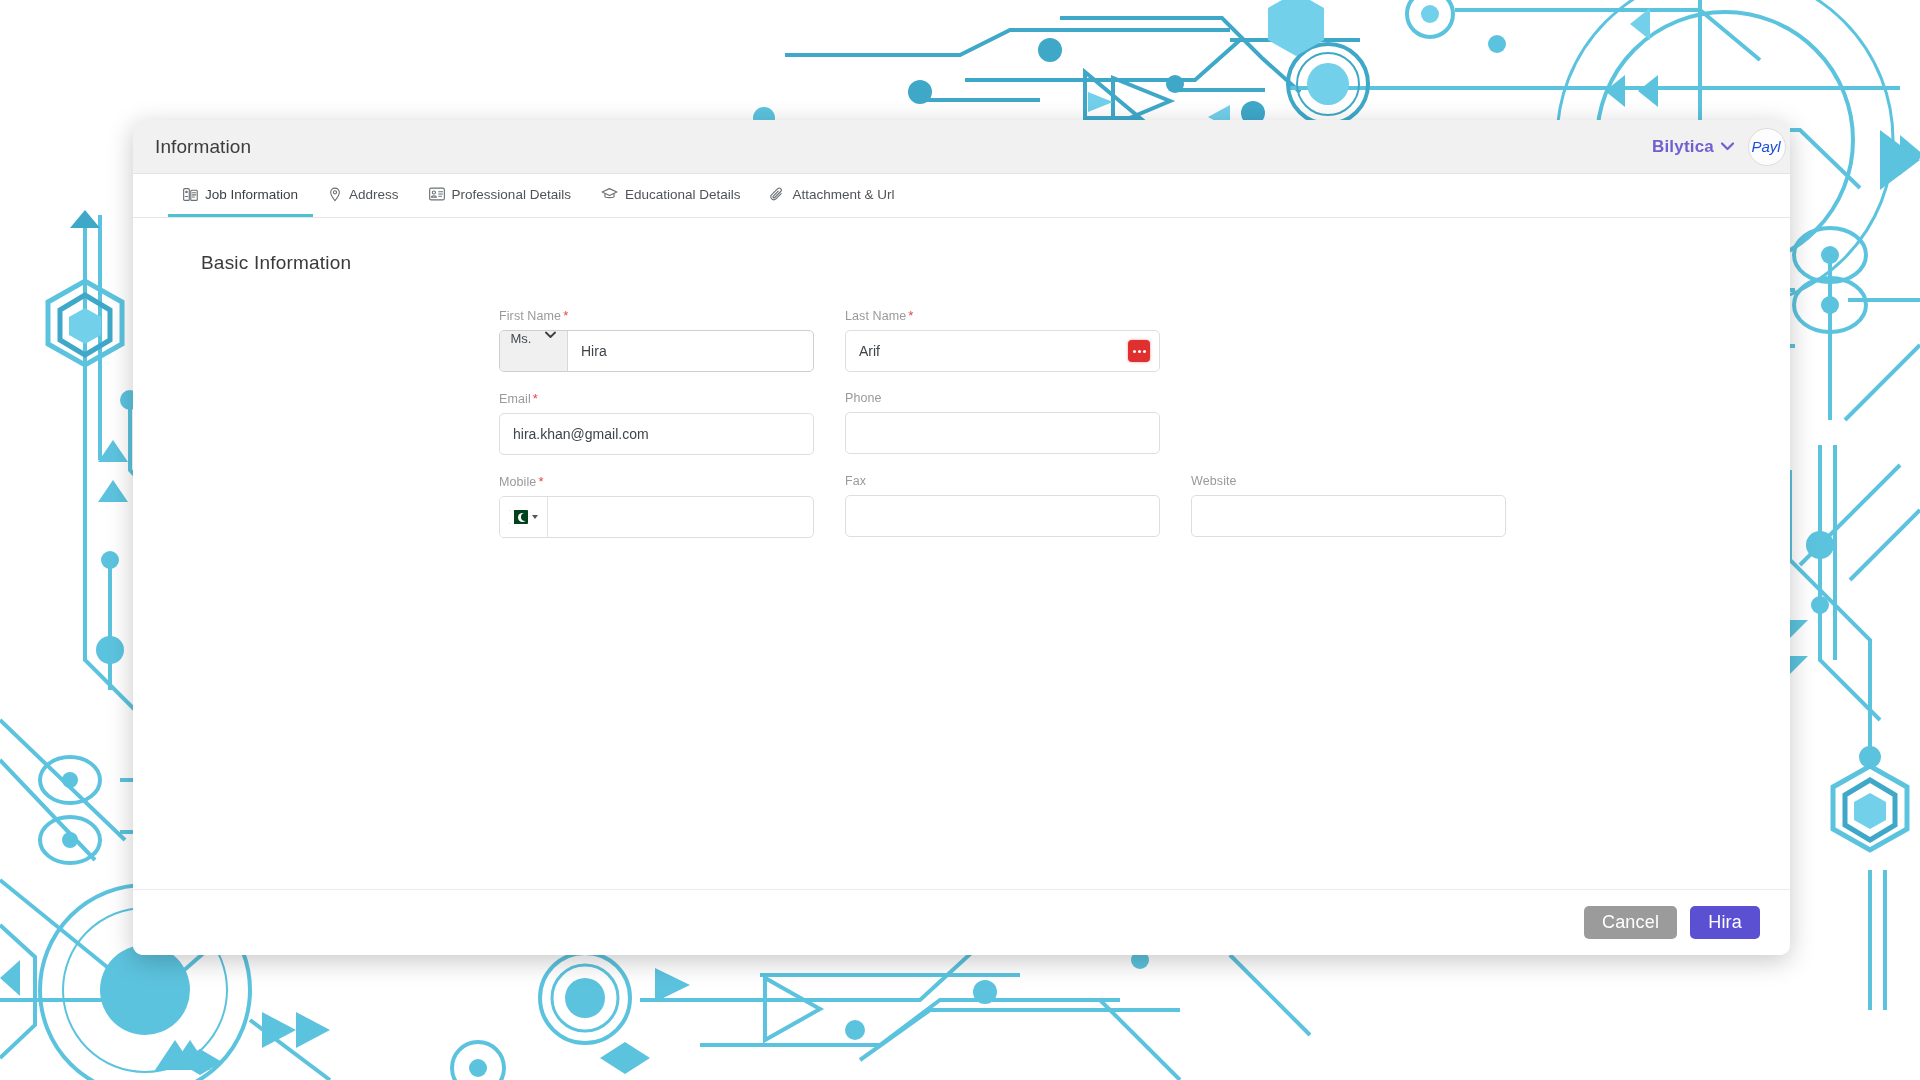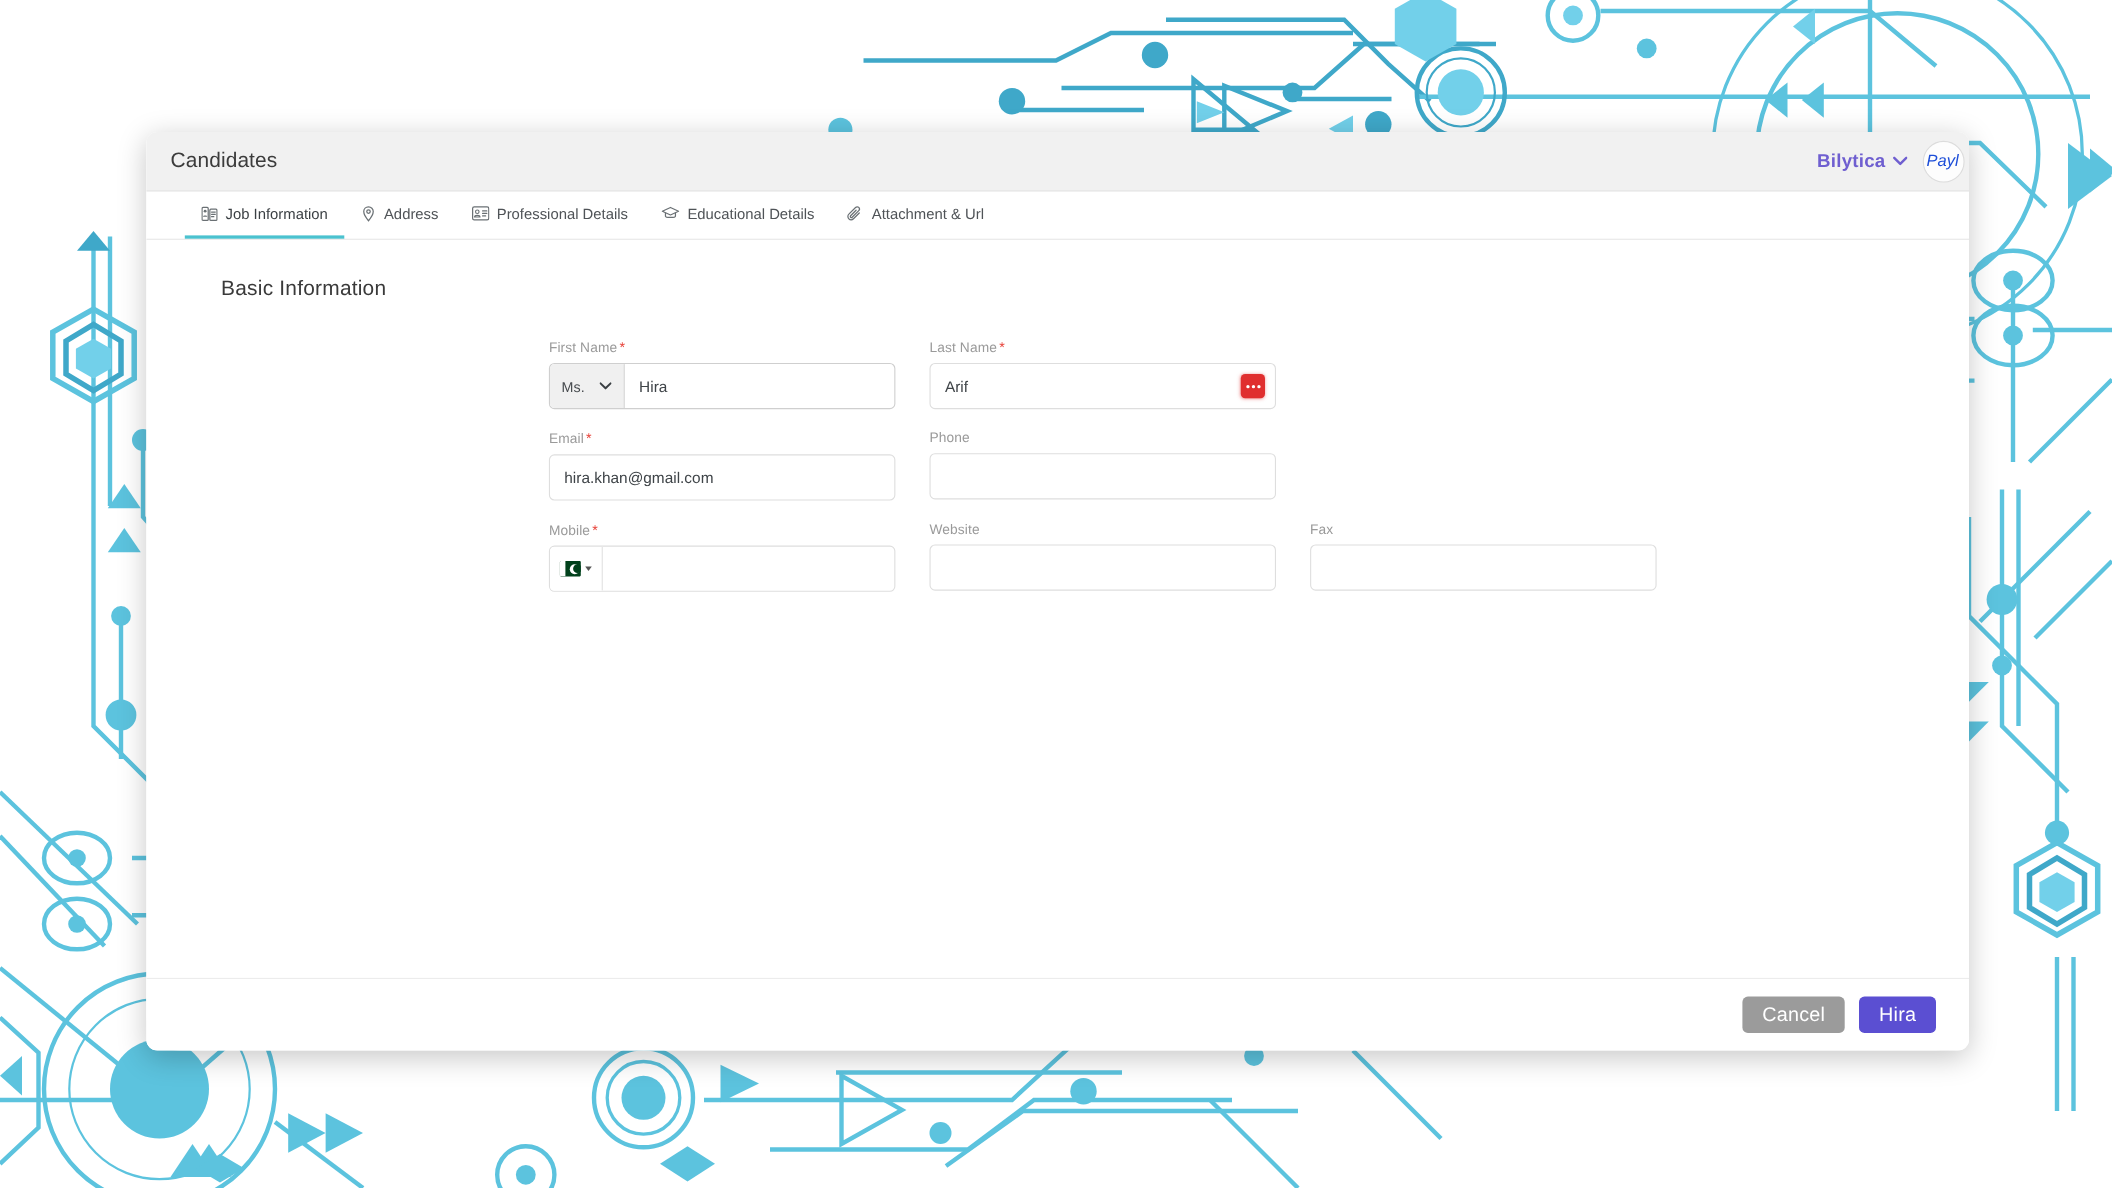--- a/index.html
+++ b/index.html
@@ -167,21 +167,21 @@
     min-width: 0;
   }
   .input-box input::placeholder { color: #bdbdbd; }
 
   
   .title-select {
     width: 68px;
     background: #f0f0f0;
     border-right: 1px solid #d8d8d8;
     display: flex;
-    align-items: center;
+    align-items: flex-start;
     justify-content: center;
     gap: 14px;
     cursor: pointer;
     font-size: 13px;
     color: #45494d;
     flex: none;
   }
   
   .flag-select {
     width: 48px;
@@ -404,21 +404,21 @@
   <path d="M1790 656 L1772 674 H1808 Z" fill="#5cc3de" transform="rotate(180 1790 665)"></path>
   <path d="M1845 795 L1870 780 L1895 795 L1895 825 L1870 840 L1845 825 Z" fill="none" stroke="#3fa8c9" stroke-width="5"></path>
   <path d="M1833 787 L1870 766 L1907 787 L1907 829 L1870 850 L1833 829 Z" fill="none" stroke="#5cc3de" stroke-width="5"></path>
   <path d="M1854 802 L1870 793 L1886 802 L1886 820 L1870 829 L1854 820 Z" fill="#72d0ea"></path>
   <path d="M1880 130 L1920 160 L1880 190 Z" fill="#5cc3de"></path>
 </svg>
 
 <div id="panel">
 
   <div id="panel-header">
-    <div id="panel-title">Candidates</div>
+    <div id="panel-title">Information</div>
     <div id="header-right">
       <div style="display:flex;align-items:center;gap:7px;cursor:pointer;">
         <span id="tenant-name">Bilytica</span>
         <svg id="tenant-caret" width="13" height="9" viewBox="0 0 13 9">
           <path d="M1 1.5 L6.5 7 L12 1.5" fill="none" stroke="#6f5fd0" stroke-width="2.2" stroke-linecap="round" stroke-linejoin="round"></path>
         </svg>
       </div>
       <div id="avatar">
         <span>Payl</span>
       </div>
@@ -549,30 +549,30 @@
               <span class="pk-flag">
                   <span class="moon"></span>
                 </span>
               <span class="mini-caret"></span>
             </div>
           </div>
         </div>
 
         <div class="field">
           <label class="field-label">
-            <span>Website</span>
+            <span>Fax</span>
           </label>
           <div class="input-box">
             <input type="text" value="" style="">
           </div>
         </div>
 
         <div class="field">
           <label class="field-label">
-            <span>Fax</span>
+            <span>Website</span>
           </label>
           <div class="input-box">
             <input type="text" value="" style="">
           </div>
         </div>
       </div>
     </div>
 
     <div id="panel-footer">
       <button class="btn btn-cancel">Cancel</button>

